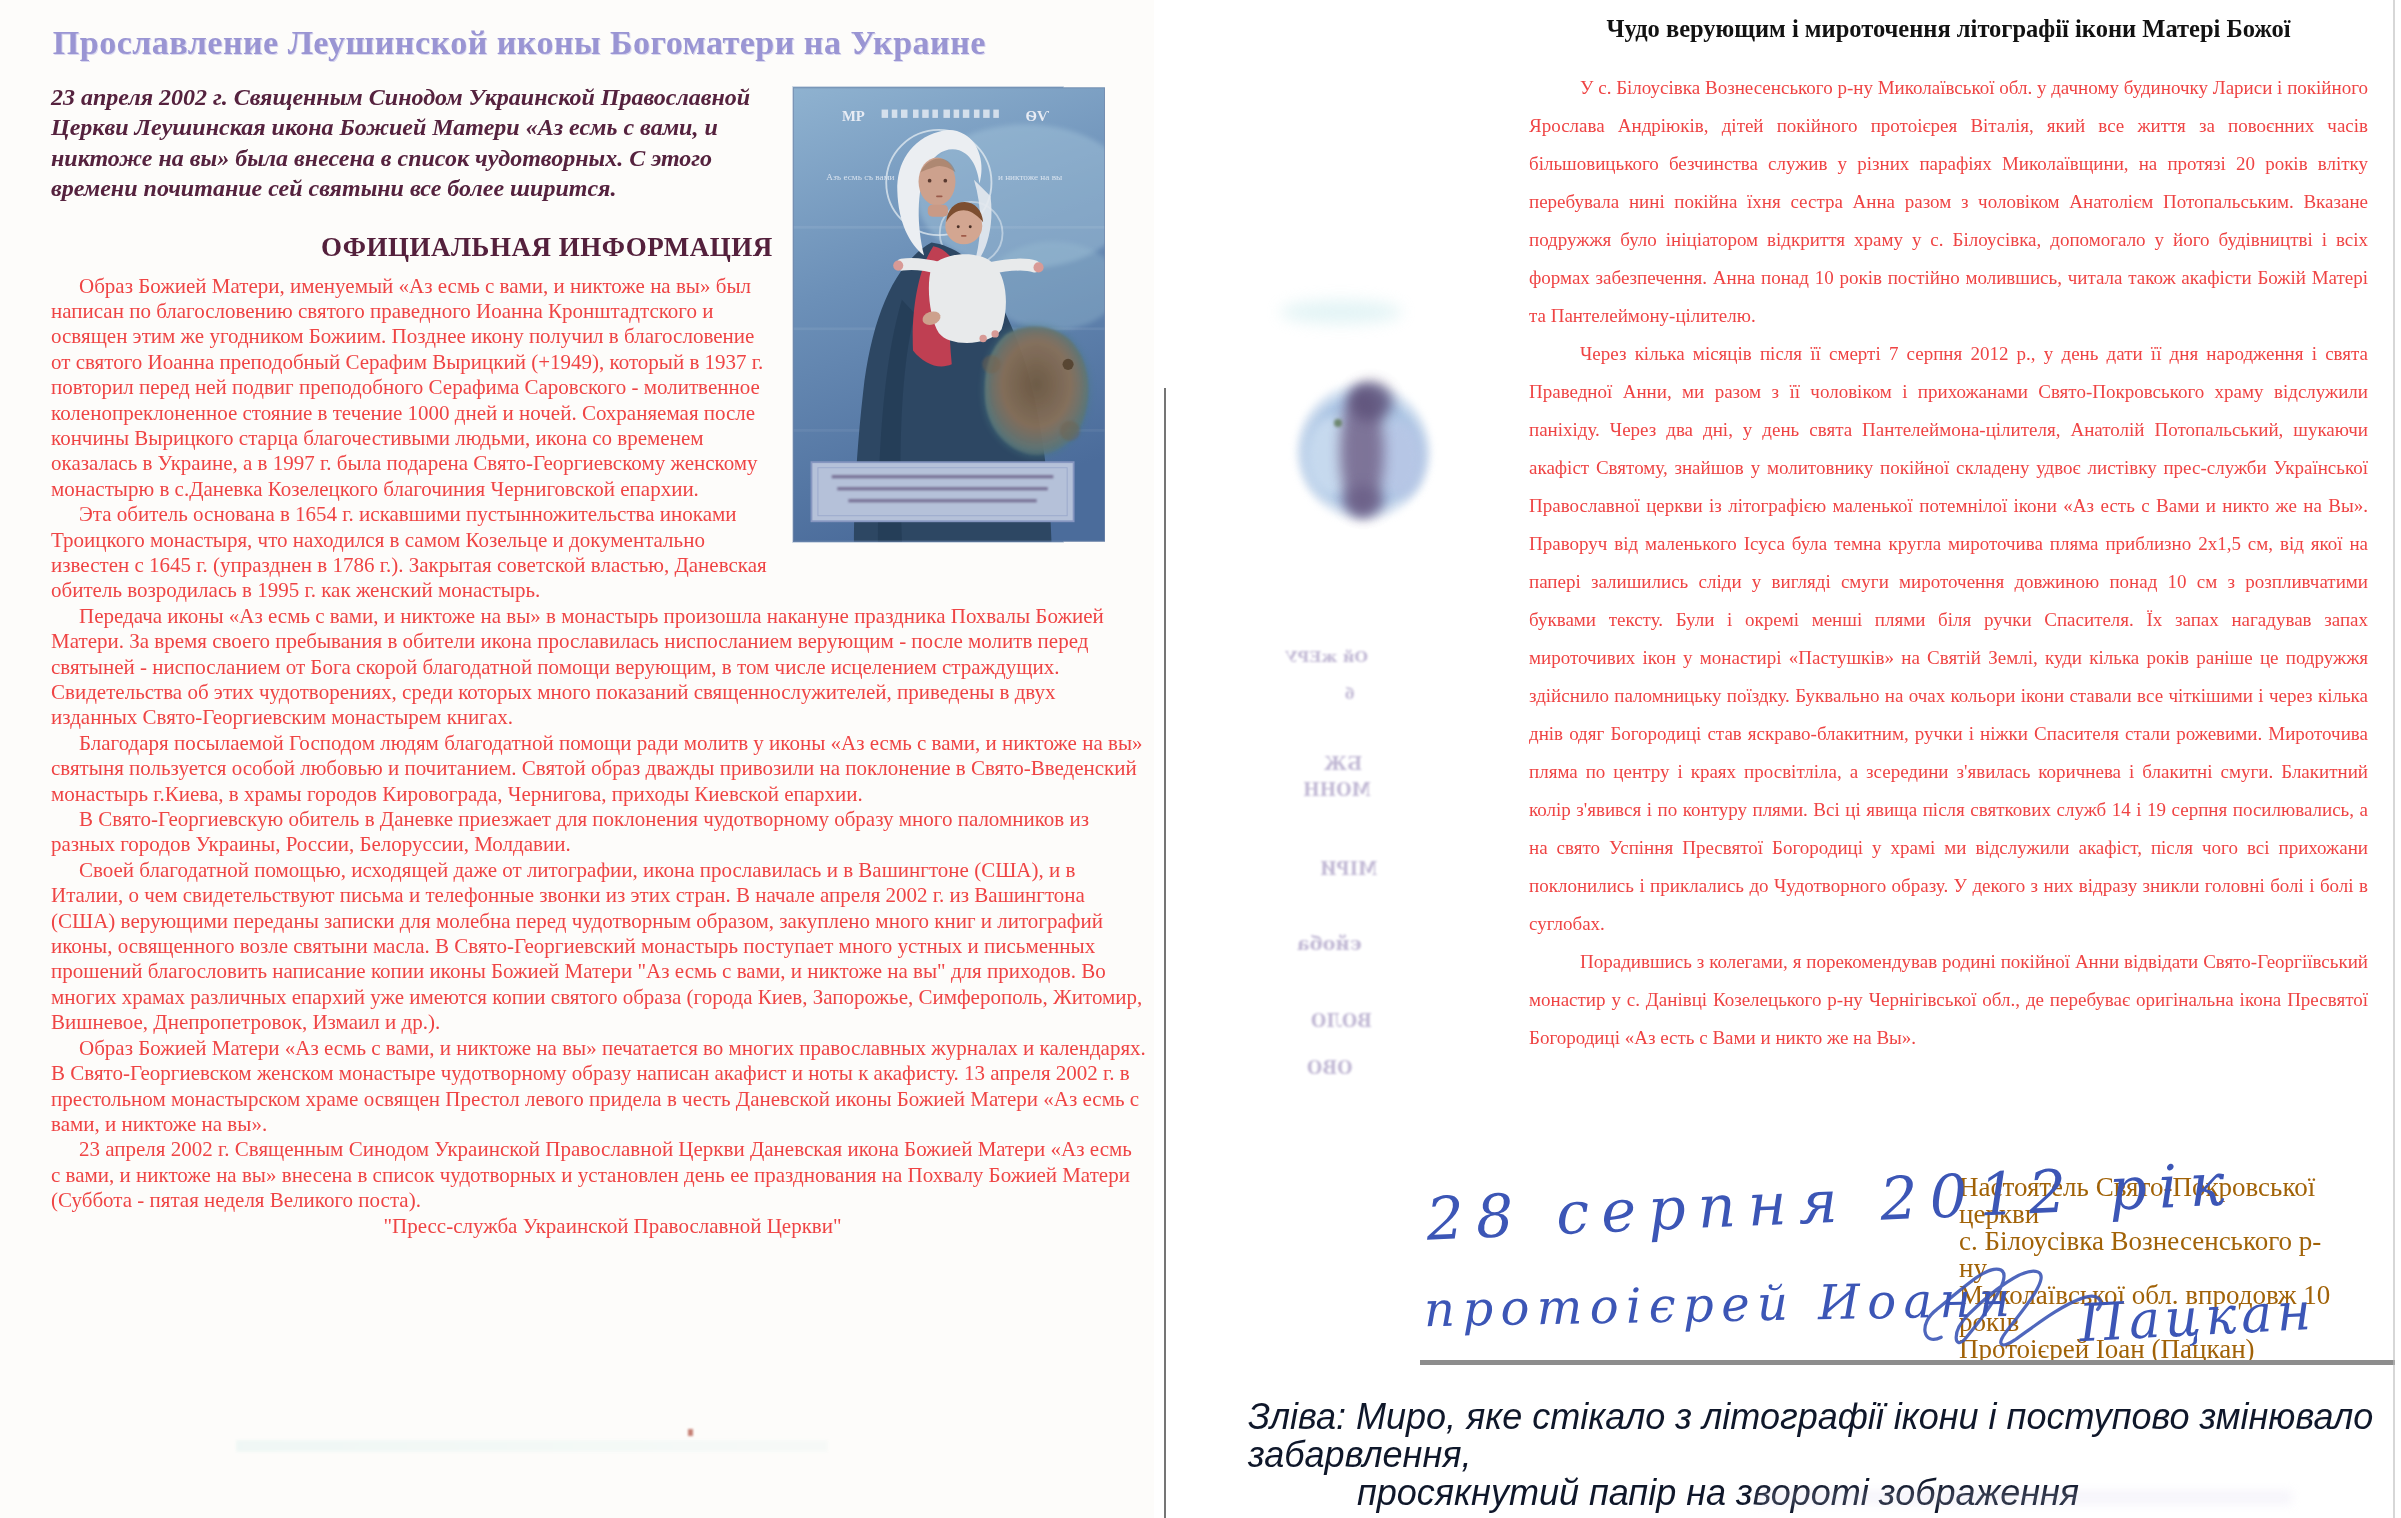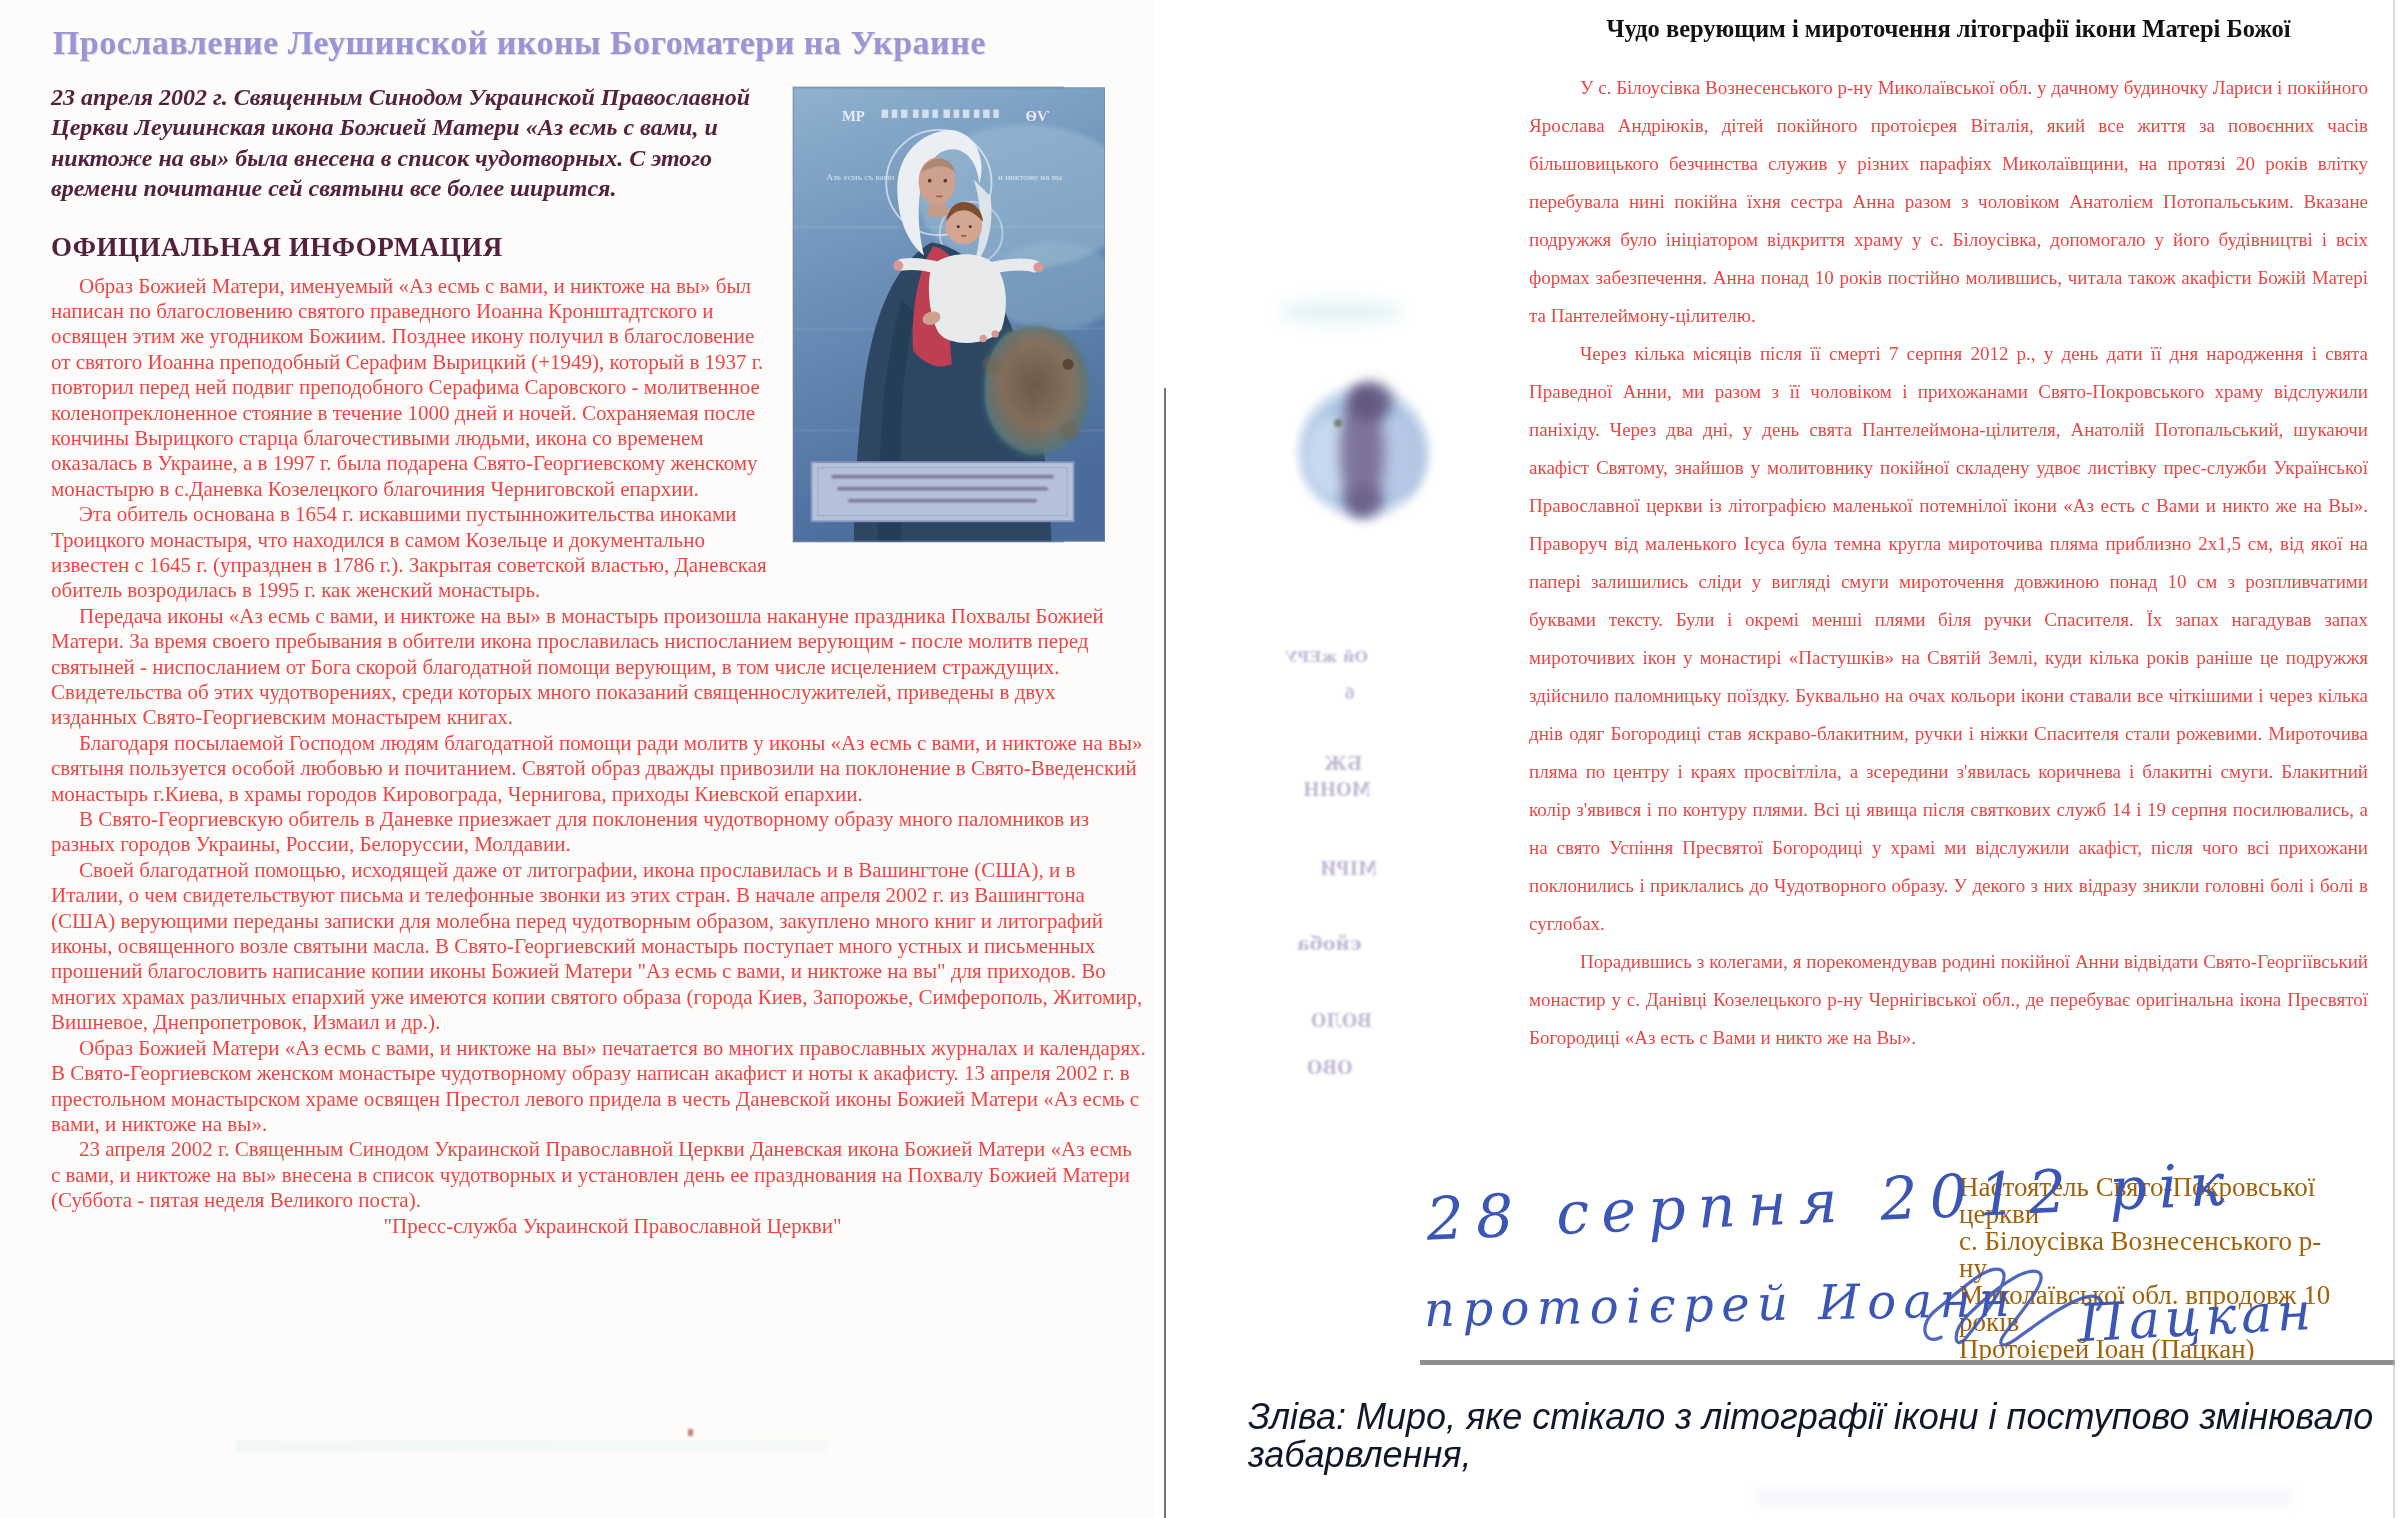--- a/index.html
+++ b/index.html
@@ -11,21 +11,21 @@
   .left-page{position:absolute;left:0;top:0;width:1154px;height:1519px;background:#fdfcfa;}
   .lp-content{position:absolute;left:51px;top:22px;width:1095px;}
   .lp-title{
     font-weight:bold;color:#9a95d3;font-size:34px;line-height:41px;
     margin:0 0 18.5px 1.8px;letter-spacing:0.5px;text-shadow:0.9px 0.9px 0 #d8d6ef;
   }
   .icon-fig{float:right;width:270px;height:455px;margin:5.5px 83px 16.6px 20.3px;
     box-shadow:0 0 0 0.9px #c9d4e2;background:#6c90b8;}
   .lp-intro{font-weight:bold;font-style:italic;font-size:24px;line-height:30.5px;
     color:#55223e;margin:0 0 28px 0;}
-  .lp-heading{font-size:27px;font-weight:bold;color:#54203c;margin:0 0 11px 0;letter-spacing:0.5px;}
+  .lp-heading{font-size:27px;font-weight:bold;color:#54203c;margin:0 0 11px 0;letter-spacing:0.5px;text-align:right;}
   .lp-body p{font-size:21px;line-height:25.4px;color:#ef4444;margin:0;text-indent:28px;}
   .lp-press{text-align:center;font-size:20.3px;color:#5a3350;margin-top:5.5px;text-indent:0;}
   
   .right-page{position:absolute;left:1169px;top:0;width:1232px;height:1519px;background:#ffffff;}
   .rp-text{position:absolute;left:360px;top:13px;width:839px;}
   .rp-title{text-align:center;font-weight:bold;font-size:24.5px;line-height:32px;color:#121212;margin:0 0 24px 0;}
   .rp-text p{font-size:19px;line-height:38px;text-align:justify;text-indent:51px;color:#ef4444;margin:0;}
   .sig-block{position:absolute;left:790px;top:1174px;width:388px;font-size:27px;line-height:27px;color:#a16207;}
   .hw{font-family:"DejaVu Serif",serif;font-style:italic;color:#3c56b6;white-space:nowrap;}
   .hw-date{position:absolute;left:257px;top:1167px;font-size:59px;letter-spacing:12px;transform:rotate(-2.5deg);}
@@ -199,20 +199,21 @@
   <div class="hw hw-date">28 серпня 2012 рік</div>
   <div class="hw hw-name">протоієрей  Иоанн</div>
   <div class="hw hw-surname">Пацкан</div>
   <svg class="sig-squiggle" width="199" height="92" viewBox="0 0 215 100">
     <path d="M30,85 C10,95 5,70 25,55 C50,35 80,5 95,12 C110,20 70,70 55,88 C45,98 40,80 60,60 C85,35 120,8 135,14 C150,20 115,60 100,80 C90,93 95,98 110,88 C130,74 160,50 185,42 C200,37 208,45 200,55" fill="none" stroke="#3c56b6" stroke-width="3.5" stroke-linecap="round" opacity="0.9"></path>
   </svg>
 
   <div class="rp-divider"></div>
   <div class="rp-caption">
     <div>Зліва: Миро, яке стікало з літографії ікони і поступово змінювало забарвлення,</div>
+    <div class="l2">просякнутий папір на звороті зображення</div>
   </div>
 </div>
 
 <div class="gutter-line"></div>
 <div class="edge-line-right"></div>
 
 <div class="stain">
   <div class="st-base"></div>
     <div class="st-left"></div>
     <div class="st-right"></div>

